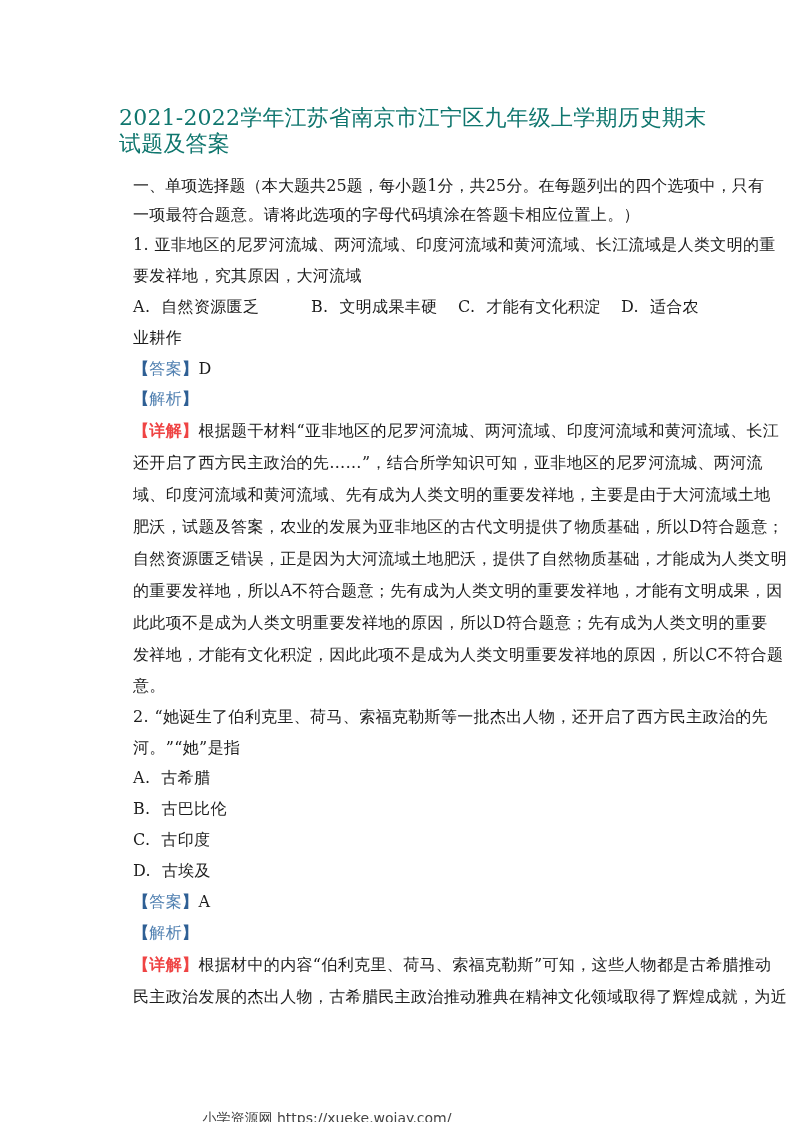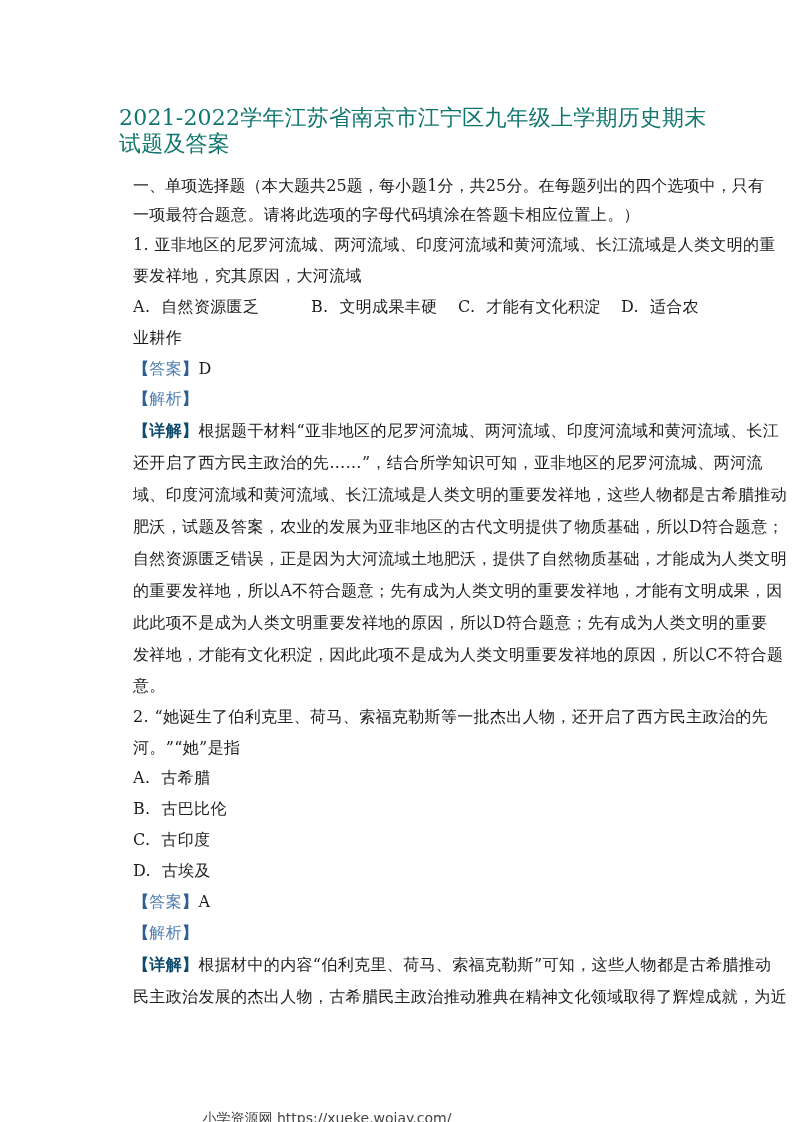--- a/index.html
+++ b/index.html
@@ -18,21 +18,21 @@
     .t2 { top: 124px; }
     .line {
       position: absolute; left: 8px; width: 556px;
       font-size: 16px; line-height: 20px; white-space: nowrap;
       letter-spacing: 0.35px; color: #1c1c1c; margin-left: 6px;
     }
     .sec { letter-spacing: 0.1px; }
     .opt { position: absolute; white-space: nowrap; text-align: center; }
     .tag { color: #4f7fb0; }
     .tag .br { color: #2e5f94; font-weight: bold; }
-    .tagb { color: #0c4a6e; font-weight: bold; }
+    .tagb { color: #ef4444; font-weight: bold; }
     .footer {
       position: absolute; top: 1062px; left: 0; width: 654px; text-align: center;
       font-family: "DejaVu Sans", "Liberation Sans", sans-serif;
       font-size: 14px; color: #444; margin-top: 48px;
     }
   </style>
 </head>
 <body>
 
 <div class="page">
@@ -58,21 +58,21 @@
     <span class="tag"><span class="br">【</span><span>答案</span><span class="br">】</span></span><span>D</span>
   </div>
   <div class="line" style="top:389px">
     <span class="tag"><span class="br">【</span><span>解析</span><span class="br">】</span></span>
   </div>
 
   <div class="line" style="top:421px">
     <span class="tagb">【<span>详解</span>】</span><span>根据题干材料“亚非地区的尼罗河流城、两河流域、印度河流域和黄河流域、长江</span>
   </div>
   <div class="line" style="top:453px">还开启了西方民主政治的先……”，结合所学知识可知，亚非地区的尼罗河流城、两河流</div>
-  <div class="line" style="top:485px">域、印度河流域和黄河流域、长江流域是人类文明的重要发祥地，这些人物都是古希腊推动</div>
+  <div class="line" style="top:485px">域、印度河流域和黄河流域、先有成为人类文明的重要发祥地，主要是由于大河流域土地</div>
   <div class="line" style="top:517px">肥沃，试题及答案，农业的发展为亚非地区的古代文明提供了物质基础，所以D符合题意；</div>
   <div class="line" style="top:549px">自然资源匮乏错误，正是因为大河流域土地肥沃，提供了自然物质基础，才能成为人类文明</div>
   <div class="line" style="top:581px">的重要发祥地，所以A不符合题意；先有成为人类文明的重要发祥地，才能有文明成果，因</div>
   <div class="line" style="top:613px">此此项不是成为人类文明重要发祥地的原因，所以D符合题意；先有成为人类文明的重要</div>
   <div class="line" style="top:645px">发祥地，才能有文化积淀，因此此项不是成为人类文明重要发祥地的原因，所以C不符合题</div>
   <div class="line" style="top:676px">意。</div>
 
   <div class="line" style="top:707px">2.  “她诞生了伯利克里、荷马、索福克勒斯等一批杰出人物，还开启了西方民主政治的先</div>
   <div class="line" style="top:738px">河。”“她”是指</div>
 

